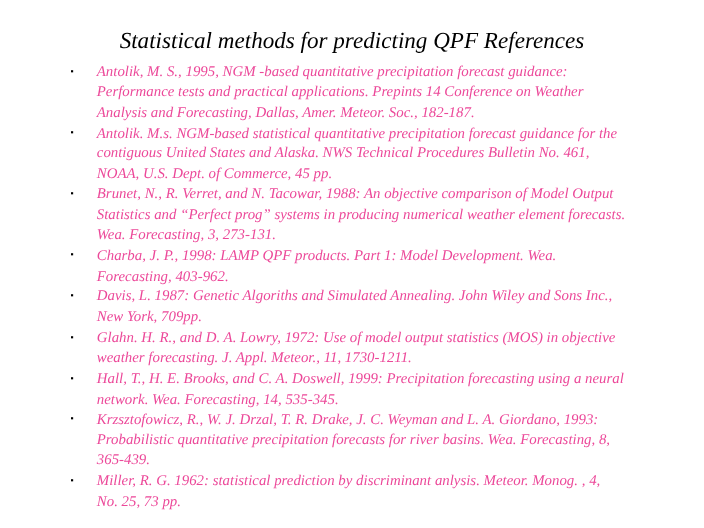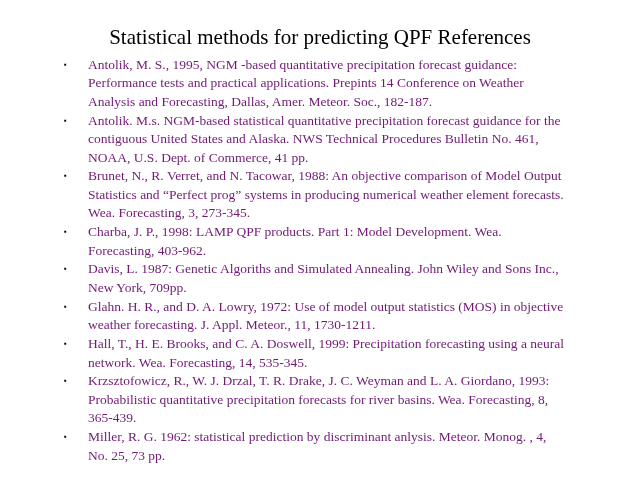--- a/index.html
+++ b/index.html
@@ -8,20 +8,21 @@
     background: #ffffff;
   }
   .slide {
     position: relative;
     width: 640px;
     height: 464px;
     background: #ffffff;
     color: #000000;
     font-family: "Liberation Serif", serif;
     overflow: hidden;
+    font-style: italic;
   }
   .slide-title {
     position: absolute;
     top: 24px;
     left: 0;
     width: 640px;
     text-align: center;
     font-size: 21px;
     font-weight: normal;
     color: #000000;
@@ -49,21 +50,21 @@
     font-size: 8px;
     line-height: 18.4px;
     color: #000000;
     user-select: none;
   }
   .ref-text {
     flex: 1 1 auto;
     font-size: 13.5px;
     line-height: 18.4px;
     white-space: pre-line;
-    color: #701a75;
+    color: #ec4899;
   }
 </style>
 </head>
 <body>
 
 <div class="slide">
 
   <h1 class="slide-title">Statistical methods for predicting QPF References</h1>
 
   <ul class="ref-list">
@@ -72,28 +73,28 @@
       <span class="bullet">▪</span>
       <span class="ref-text">Antolik, M. S., 1995, NGM -based quantitative precipitation forecast guidance:
 Performance tests and practical applications.  Prepints 14 Conference on Weather
 Analysis and Forecasting,  Dallas, Amer. Meteor. Soc., 182-187.</span>
     </li>
 
     <li class="ref-item">
       <span class="bullet">▪</span>
       <span class="ref-text">Antolik. M.s. NGM-based statistical quantitative precipitation forecast guidance for the
 contiguous United States and Alaska. NWS Technical Procedures Bulletin No. 461,
-NOAA, U.S. Dept. of Commerce, 41 pp.</span>
+NOAA, U.S. Dept. of Commerce, 45 pp.</span>
     </li>
 
     <li class="ref-item">
       <span class="bullet">▪</span>
       <span class="ref-text">Brunet, N., R. Verret, and N. Tacowar, 1988: An objective comparison of Model Output
 Statistics and “Perfect prog” systems in producing numerical weather element forecasts.
-Wea. Forecasting, 3, 273-345.</span>
+Wea. Forecasting, 3, 273-131.</span>
     </li>
 
     <li class="ref-item">
       <span class="bullet">▪</span>
       <span class="ref-text">Charba, J. P., 1998: LAMP QPF products. Part 1: Model Development. Wea.
 Forecasting, 403-962.</span>
     </li>
 
     <li class="ref-item">
       <span class="bullet">▪</span>

